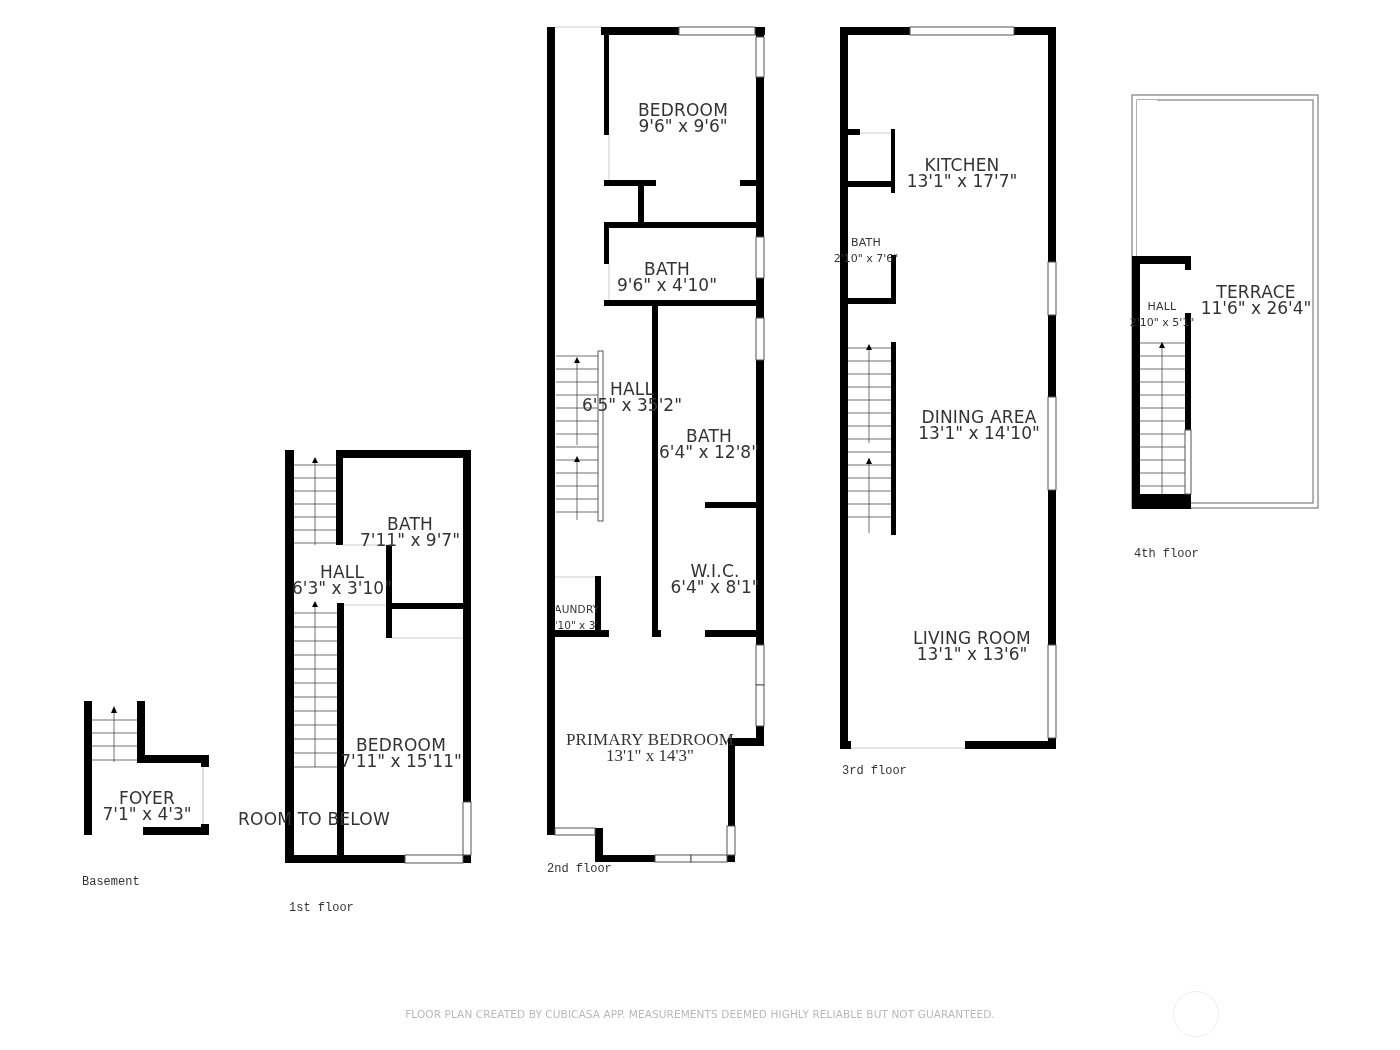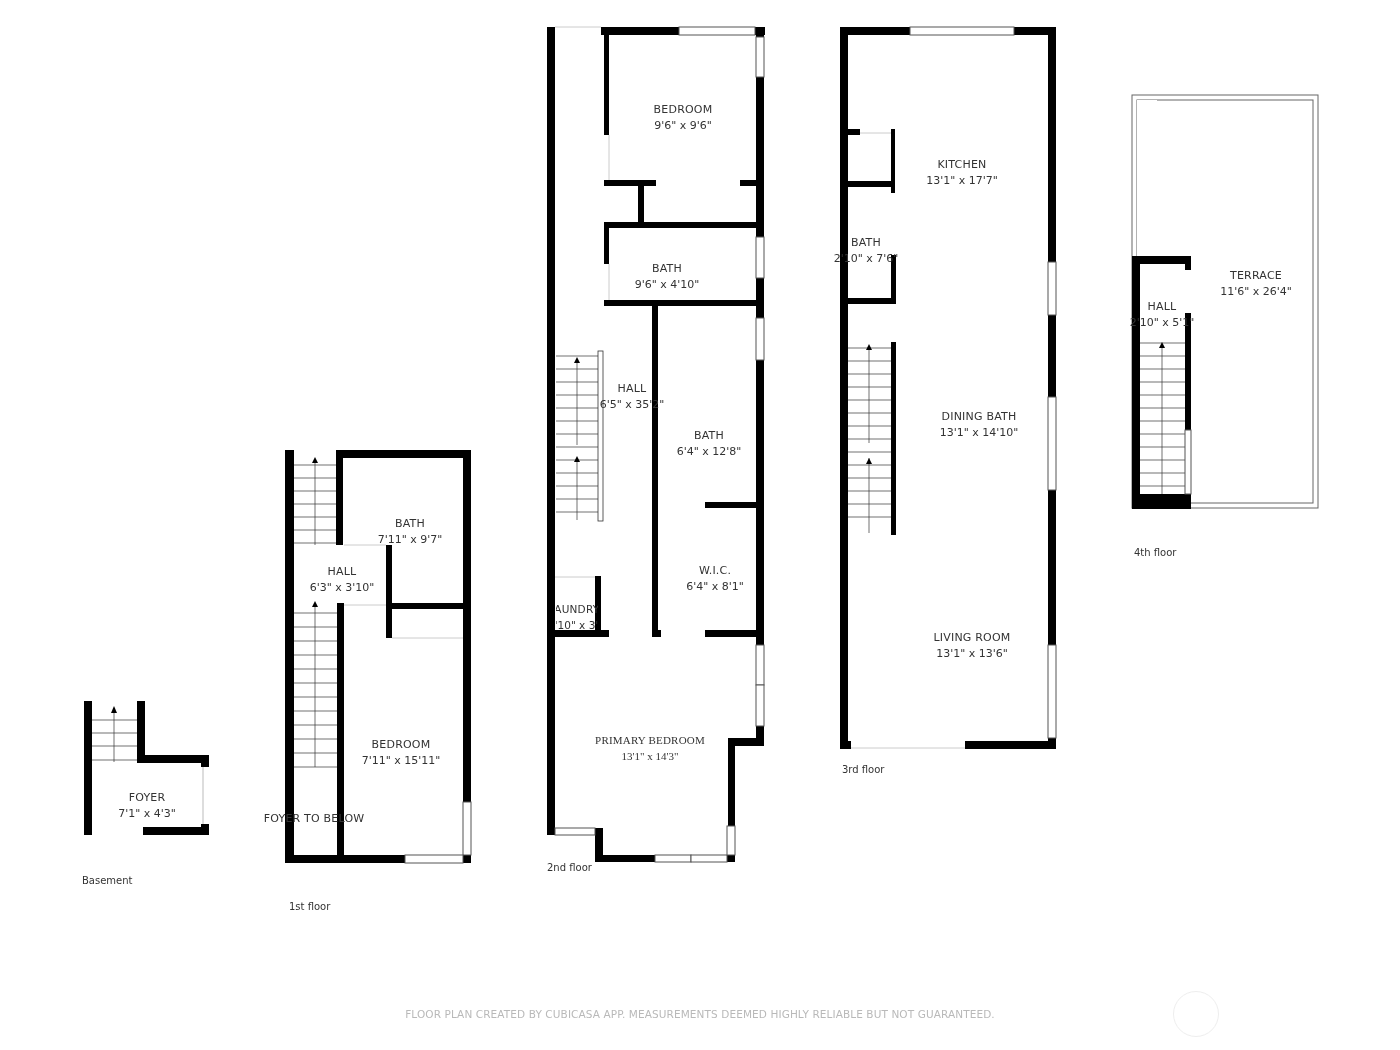--- a/index.html
+++ b/index.html
@@ -1,23 +1,23 @@
 <!DOCTYPE html>
 <html><head>
 <meta charset="utf-8">
 <style>
   html, body { margin:0; padding:0; background:#ffffff; }
   body { width:1400px; height:1050px; position:relative; overflow:hidden;
          font-family:"DejaVu Sans", sans-serif; color:#333; }
   #plan { position:absolute; left:0; top:0; }
-  .lbl { position:absolute; text-align:center; font-size:11px; line-height:16px;
+  .lbl { position:absolute; text-align:center; font-size:17px; line-height:16px;
          color:#333; white-space:nowrap; transform:translateX(-50%); }
   .lbl .nm { display:block; letter-spacing:0.2px; }
   .lbl .dm { display:block; }
-  .floor-lbl { position:absolute; font-size:10px; color:#333; }
+  .floor-lbl { position:absolute; font-size:12px; color:#333;font-family:Liberation Mono, monospace; }
   .disclaimer { position:absolute; left:0; width:1400px; top:1008px; text-align:center;
                 font-size:10.5px; color:#b9b9b9; letter-spacing:0.1px; }
   .logo { position:absolute; left:1173px; top:991px; width:44px; height:44px;
           border:1.5px solid #eeeeee; border-radius:50%; }
 </style>
 </head>
 <body>
 
 <svg id="plan" width="1400" height="1050" viewBox="0 0 1400 1050">
   <defs>
@@ -281,21 +281,21 @@
 </div>
 <div class="lbl" style="left:342px;top:564px;">
   <span class="nm">HALL</span>
   <span class="dm">6'3" x 3'10"</span>
 </div>
 <div class="lbl" style="left:401px;top:737px;">
   <span class="nm">BEDROOM</span>
   <span class="dm">7'11" x 15'11"</span>
 </div>
 <div class="lbl" style="left:314px;top:811px;">
-  <span class="nm">FOYER TO BELOW</span>
+  <span class="nm">ROOM TO BELOW</span>
 </div>
 
 <div class="lbl" style="left:683px;top:102px;">
   <span class="nm">BEDROOM</span>
   <span class="dm">9'6" x 9'6"</span>
 </div>
 <div class="lbl" style="left:667px;top:261px;">
   <span class="nm">BATH</span>
   <span class="dm">9'6" x 4'10"</span>
 </div>
@@ -322,33 +322,33 @@
 
 <div class="lbl" style="left:962px;top:157px;">
   <span class="nm">KITCHEN</span>
   <span class="dm">13'1" x 17'7"</span>
 </div>
 <div class="lbl" style="left:866px;top:235px;font-size:11px;">
   <span class="nm">BATH</span>
   <span class="dm">2'10" x 7'6"</span>
 </div>
 <div class="lbl" style="left:979px;top:409px;">
-  <span class="nm">DINING BATH</span>
+  <span class="nm">DINING AREA</span>
   <span class="dm">13'1" x 14'10"</span>
 </div>
 <div class="lbl" style="left:948px;top:630px;margin-left:24px;">
   <span class="nm">LIVING ROOM</span>
   <span class="dm">13'1" x 13'6"</span>
 </div>
 
 <div class="lbl" style="left:1162px;top:299px;font-size:11px;">
   <span class="nm">HALL</span>
   <span class="dm">2'10" x 5'1"</span>
 </div>
-<div class="lbl" style="left:1256px;top:268px;">
+<div class="lbl" style="left:1256px;top:284px;">
   <span class="nm">TERRACE</span>
   <span class="dm">11'6" x 26'4"</span>
 </div>
 
 <div class="floor-lbl" style="left:82px;top:875px;">Basement</div>
 <div class="floor-lbl" style="left:289px;top:901px;">1st floor</div>
 <div class="floor-lbl" style="left:547px;top:862px;">2nd floor</div>
 <div class="floor-lbl" style="left:842px;top:764px;">3rd floor</div>
 <div class="floor-lbl" style="left:1134px;top:547px;">4th floor</div>
 

